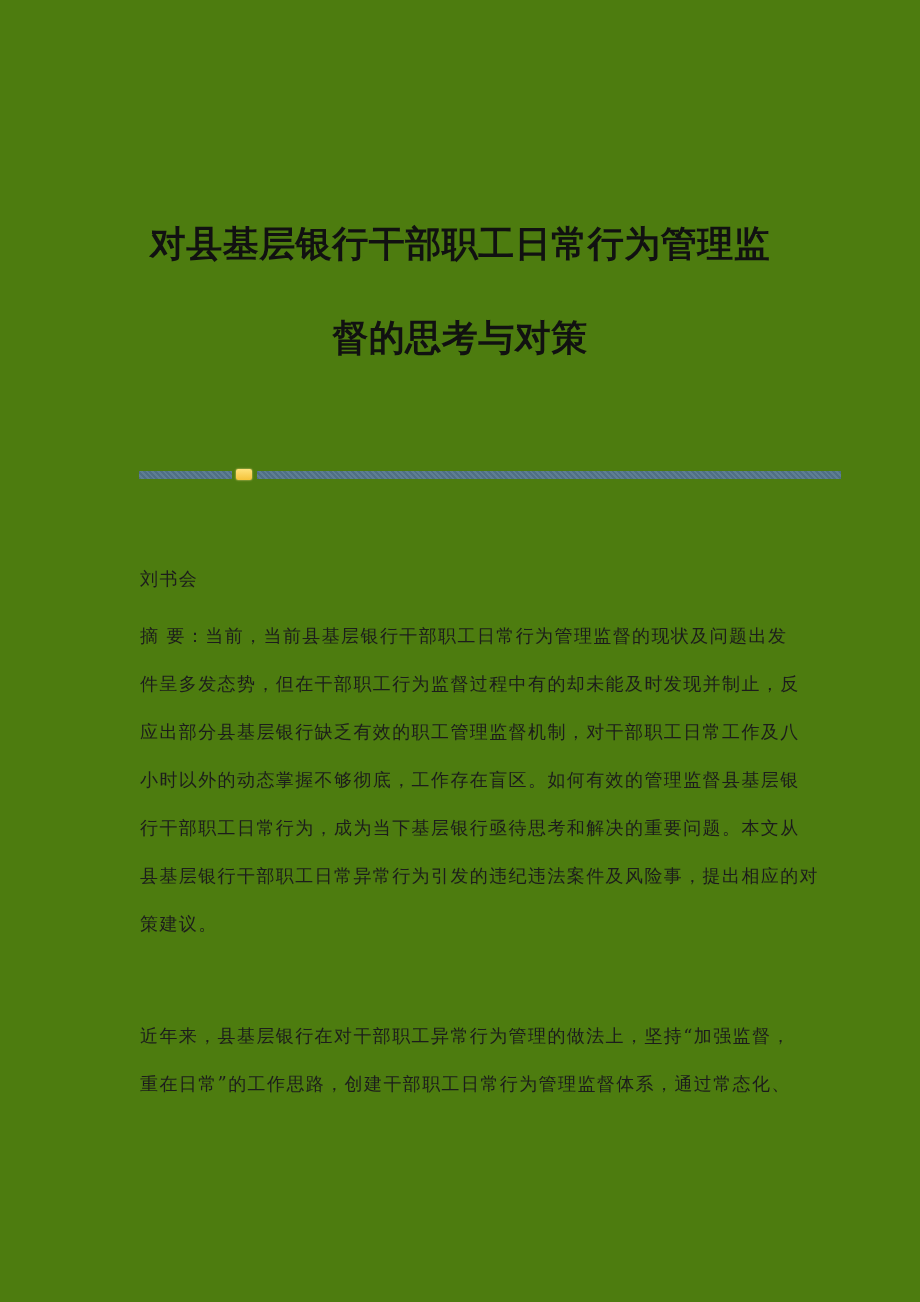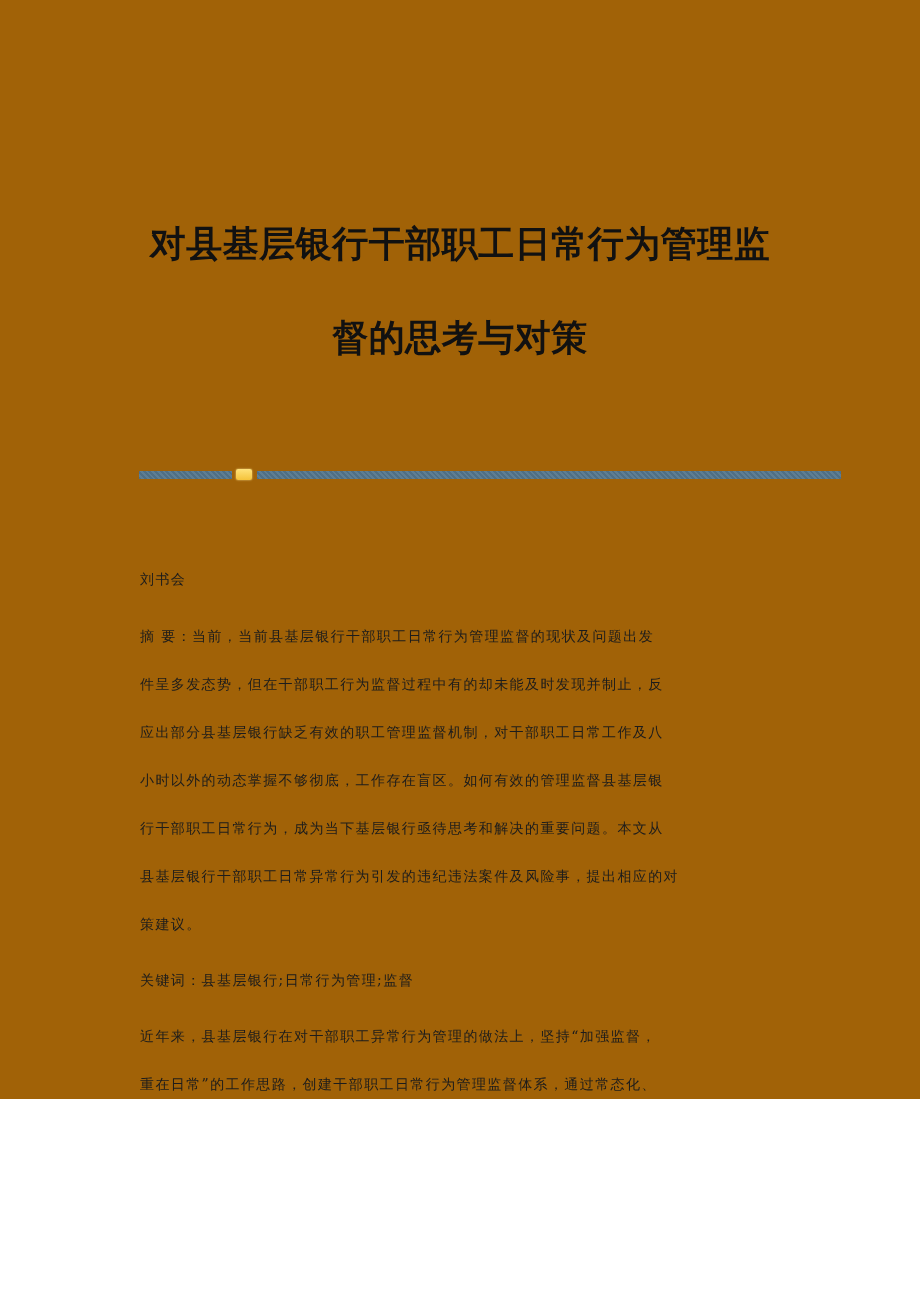--- a/index.html
+++ b/index.html
@@ -12,22 +12,22 @@
     height: 1302px;
     position: relative;
     overflow: hidden;
     font-family: "DejaVu Serif", "Liberation Serif", serif;
     color: #1a1a1a;
   }
   .page {
     position: absolute;
     left: 0; top: 0;
     width: 920px;
-    height: 1099px;
-    background: #a16207;
+    height: 1302px;
+    background: #4d7c0f;
   }
   .title {
     position: absolute;
     left: 140px;
     width: 640px;
     text-align: center;
     font-family: "DejaVu Sans", "Liberation Sans", sans-serif;
     font-weight: bold;
     font-size: 36px;
     letter-spacing: 0.5px;
@@ -67,21 +67,21 @@
     left: 118px; top: 0;
     right: 0;
     height: 8px;
     background: repeating-linear-gradient(45deg, #4f6f85 0 2px, #5e7e93 2px 4px);
   }
 
   .text {
     position: absolute;
     left: 140px;
     width: 650px;
-    font-size: 14px;
+    font-size: 18px;
     line-height: 20px;
     color: #1c1c1c;
     letter-spacing: 1.4px;
     white-space: nowrap;
     margin: 0;
   }
 </style>
 </head>
 <body>
 
@@ -99,18 +99,17 @@
   <p class="text" style="top:569px;">刘书会</p>
 
   <p class="text" style="top:626px;">摘 要：当前，当前县基层银行干部职工日常行为管理监督的现状及问题出发</p>
   <p class="text" style="top:674px;">件呈多发态势，但在干部职工行为监督过程中有的却未能及时发现并制止，反</p>
   <p class="text" style="top:722px;">应出部分县基层银行缺乏有效的职工管理监督机制，对干部职工日常工作及八</p>
   <p class="text" style="top:770px;">小时以外的动态掌握不够彻底，工作存在盲区。如何有效的管理监督县基层银</p>
   <p class="text" style="top:818px;">行干部职工日常行为，成为当下基层银行亟待思考和解决的重要问题。本文从</p>
   <p class="text" style="top:866px;">县基层银行干部职工日常异常行为引发的违纪违法案件及风险事，提出相应的对</p>
   <p class="text" style="top:914px;">策建议。</p>
 
-  <p class="text" style="top:970px;">关键词：县基层银行;日常行为管理;监督</p>
 
   <p class="text" style="top:1074px;">重在日常”的工作思路，创建干部职工日常行为管理监督体系，通过常态化、</p>
   <p class="text" style="top:1026px;">近年来，县基层银行在对干部职工异常行为管理的做法上，坚持“加强监督，</p>
 
 </div>
 
 </body></html>

